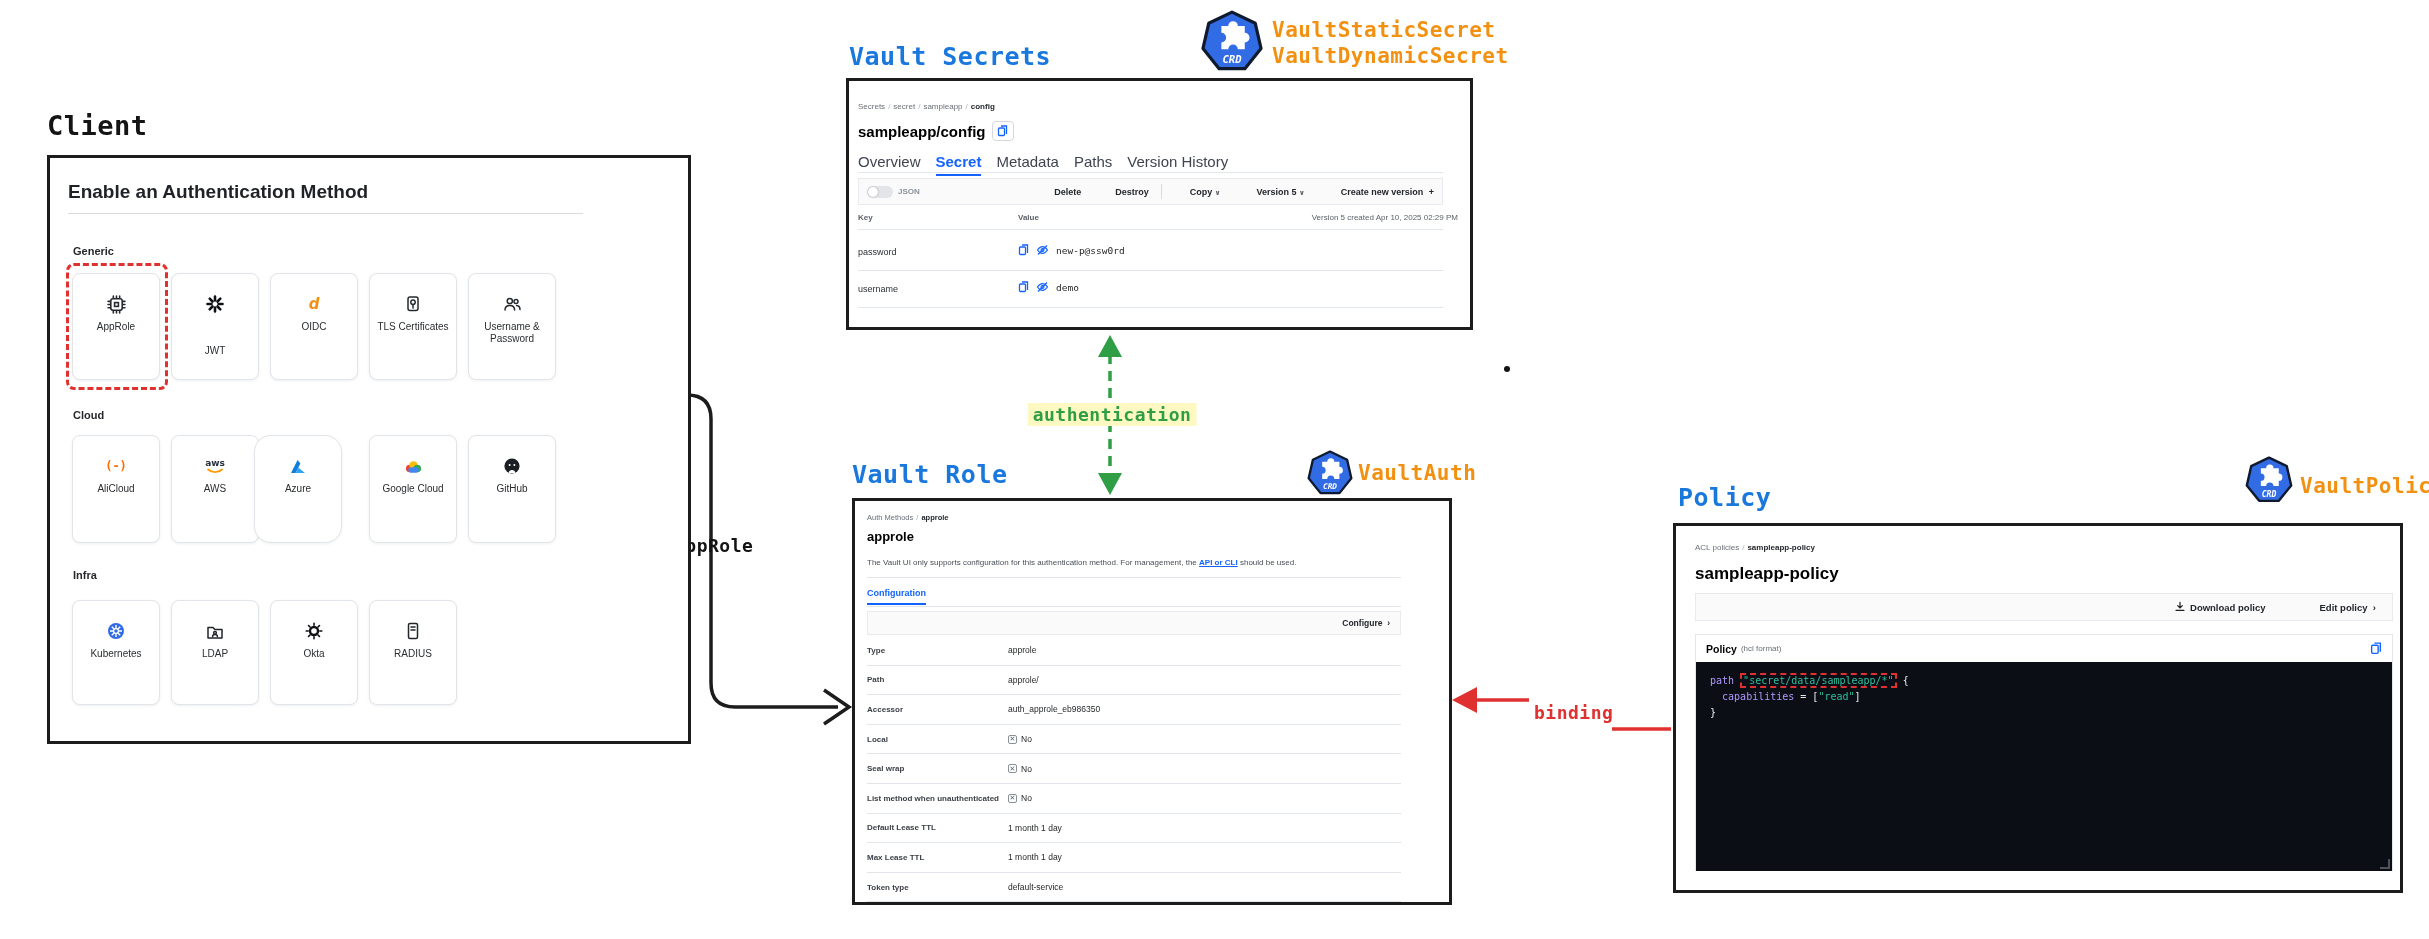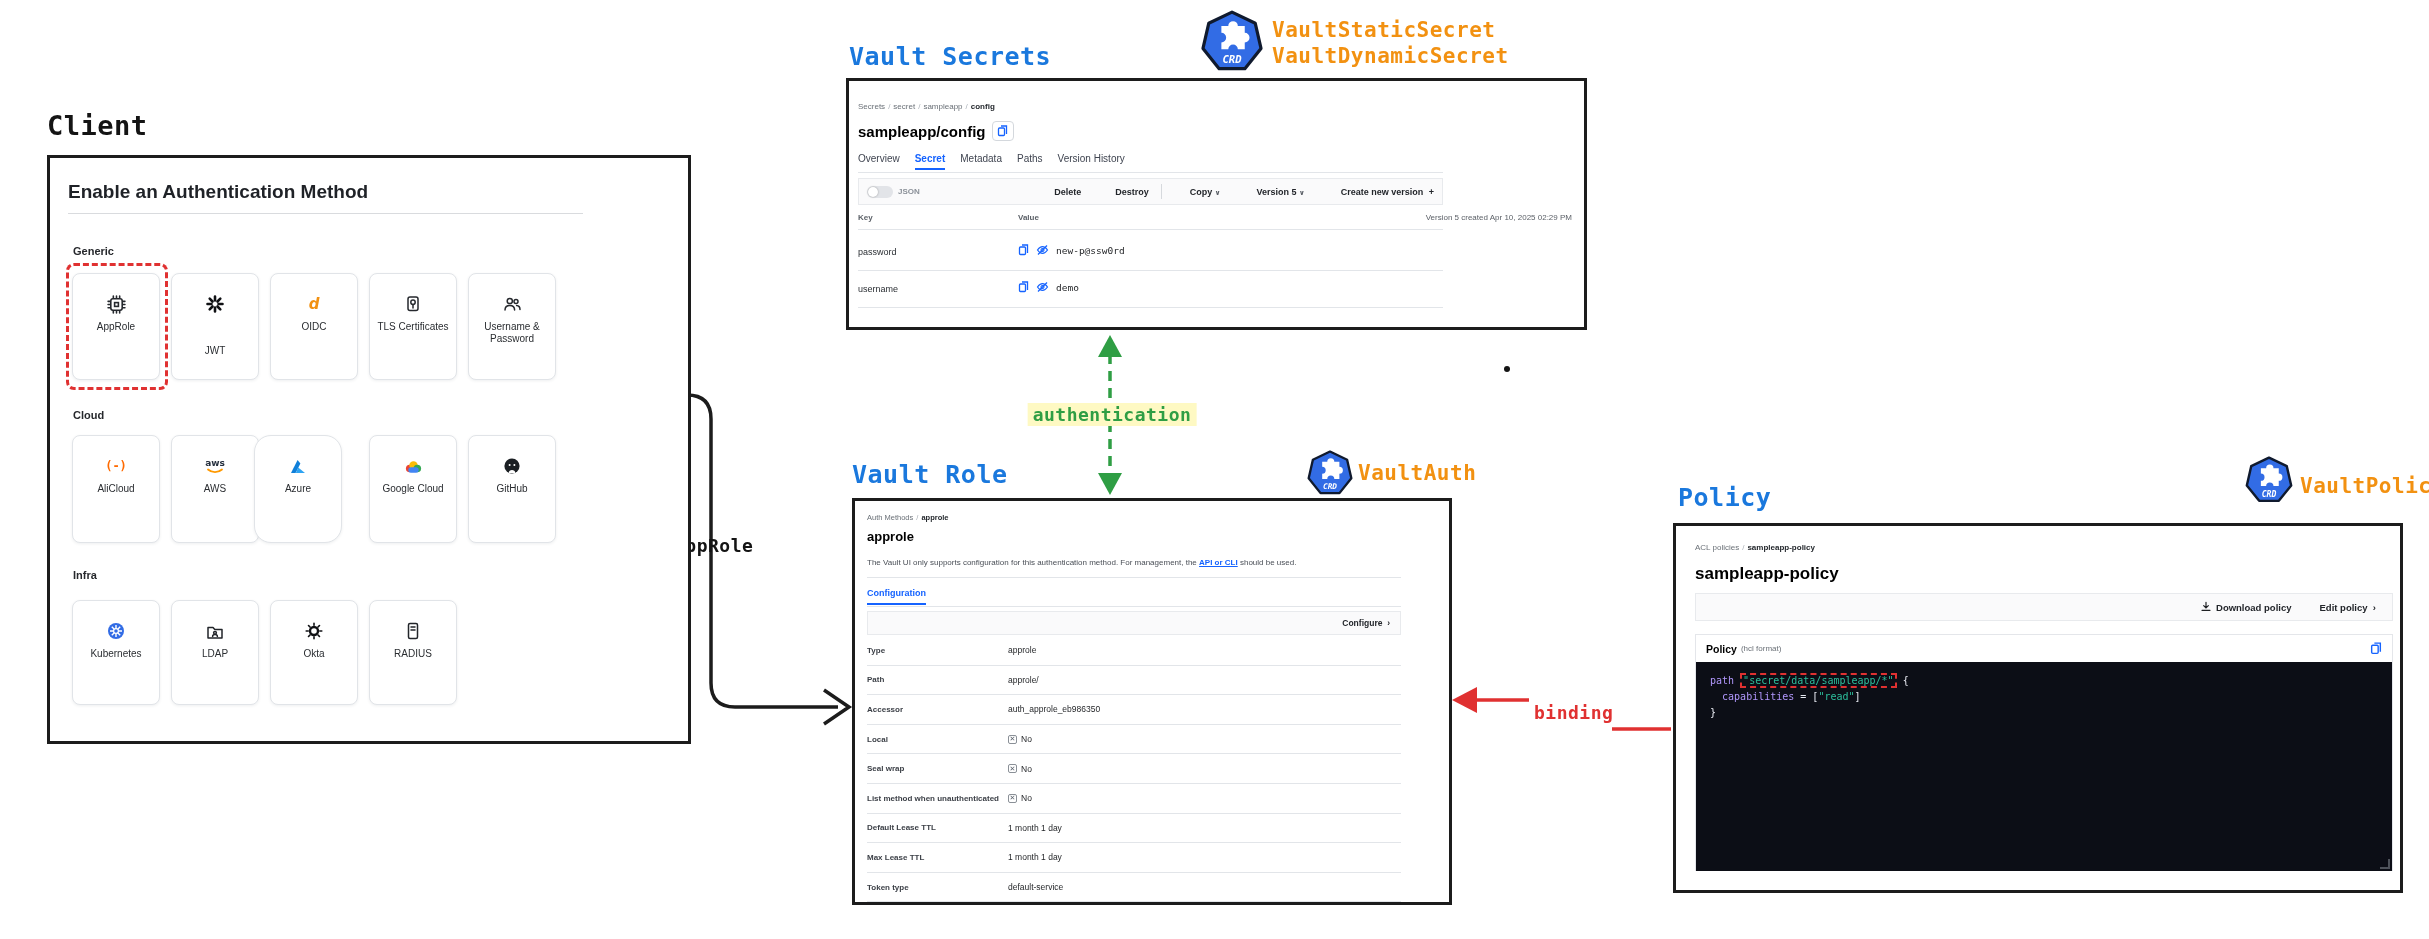--- a/index.html
+++ b/index.html
@@ -22,21 +22,21 @@
         box-shadow:0 1px 3px rgba(40,50,60,.08);display:flex;flex-direction:column;align-items:center;box-sizing:border-box;}
   .card .ic{height:20px;margin-top:20px;display:flex;align-items:center;justify-content:center;}
   .card .lbl{margin-top:7px;font-size:10px;color:#2a2d31;text-align:center;line-height:12px;padding:0 4px;}
   .dash-red{position:absolute;border:3px dashed #e03131;border-radius:8px;box-sizing:border-box;background:transparent;}
   .txt-icon{font-weight:bold;font-family:"DejaVu Sans",sans-serif;}
   
   .crumb{font-size:8px;color:#6a7077;}
   .crumb b{color:#24282d;font-weight:bold;}
   .crumb .sep{color:#aab0b7;margin:0 3px;}
   .vtitle{font-weight:bold;color:#000000;}
-  .vtab{font-size:10px;color:#3f4450;}
+  .vtab{font-size:15px;color:#3f4450;}
   .vtab.active{color:#1563ff;font-weight:bold;}
   .graybar{background:#fafafb;border:1px solid #e8eaed;box-sizing:border-box;display:flex;align-items:center;}
   .btxt{font-size:9px;font-weight:bold;color:#23262b;padding-left:16px;}
   .hdr8{font-size:8px;color:#51565e;font-weight:bold;}
   .gray8{font-size:8px;color:#6a7077;}
   .mono{font-family:"DejaVu Sans Mono",monospace;}
   .divline{position:absolute;height:1px;background:#e2e5e9;}
   .rowkey{font-size:9px;font-weight:bold;color:#2a2e33;}
   .rowval{font-size:9px;color:#1f2124;}
   .chip{display:inline-flex;align-items:center;justify-content:center;width:20px;height:18px;
@@ -255,21 +255,21 @@
       <span class="ic">
         <svg width="16" height="18" viewBox="0 0 16 18" fill="none" stroke="#22252a" stroke-width="1.5" stroke-linecap="round">
           <rect x="3.5" y="1.5" width="9" height="15" rx="1.5"></rect>
             <path d="M6 5h4M6 8h4"></path>
         </svg>
       </span>
       <span class="lbl">RADIUS</span>
     </div>
   </div>
 
-  <div class="panel" style="left:846px;top:78px;width:741px;height:252px;">
+  <div class="panel" style="left:846px;top:78px;width:627px;height:252px;">
     <div class="abs crumb" style="left:9px;top:21px;">
       <span>Secrets</span><span class="sep">/</span><span>secret</span><span class="sep">/</span><span>sampleapp</span><span class="sep">/</span><b>config</b>
     </div>
     <div class="abs" style="left:9px;top:40px;display:flex;align-items:center;gap:6px;">
       <span class="vtitle" style="font-size:15px;">sampleapp/config</span>
       <span class="chip">
         <svg width="11" height="12" viewBox="0 0 11 12" fill="none" stroke="#1563ff" stroke-width="1.3">
             <rect x="1.5" y="3" width="6" height="7.5" rx="1"></rect>
             <path d="M4 1h5.5v8"></path>
           </svg>
@@ -404,21 +404,21 @@
           <span class="rv">default-service</span>
         </div>
     </div>
   </div>
 
   <div class="panel" style="left:1673px;top:523px;width:730px;height:370px;">
     <div class="abs crumb" style="left:19px;top:17px;">
       <span>ACL policies</span><span class="sep">/</span><b>sampleapp-policy</b>
     </div>
     <div class="abs vtitle" style="left:19px;top:38px;font-size:17px;">sampleapp-policy</div>
-    <div class="graybar abs" style="left:19px;top:67px;width:698px;height:28px;justify-content:flex-end;gap:12px;padding-right:16px;">
+    <div class="graybar abs" style="left:19px;top:67px;width:698px;height:28px;justify-content:flex-end;gap:38px;padding-right:16px;">
       <span class="btxt" style="display:inline-flex;align-items:center;gap:4px;font-size:9.5px;">
         <svg width="12" height="12" viewBox="0 0 18 18" fill="none" stroke="#1f2124" stroke-width="1.8" stroke-linecap="round">
             <path d="M9 2v8M5.5 7 9 10.5 12.5 7M3 14h12"></path>
           </svg>
         <span>Download policy</span>
       </span>
       <span class="btxt" style="font-size:9.5px;"><span>Edit policy</span>&nbsp;&nbsp;<span>›</span></span>
     </div>
 
     <div class="abs" style="left:19px;top:108px;width:698px;height:237px;border:1px solid #e4e6ea;box-sizing:border-box;">

